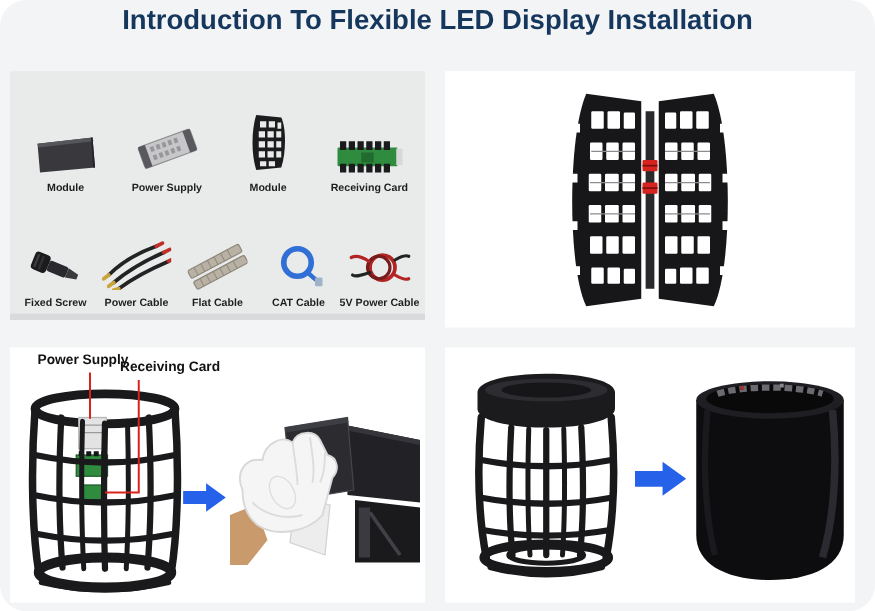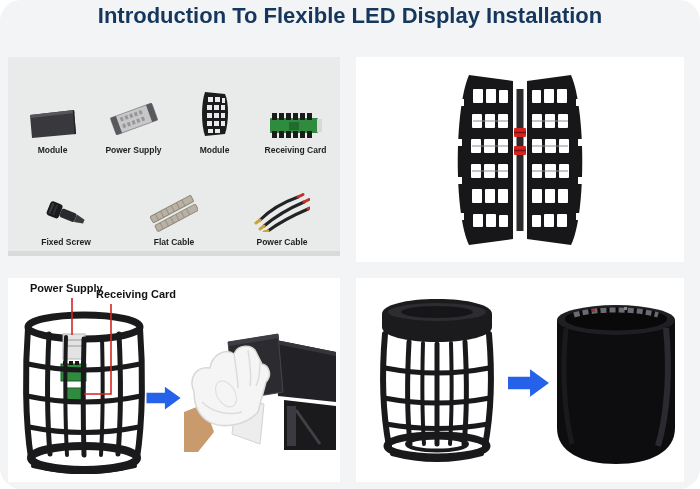--- a/index.html
+++ b/index.html
@@ -146,20 +146,39 @@
               <polygon points="32,12.5 41,14.5 41,18.5 32,20.5" fill="#3a3a3e"></polygon>
             </g>
           </svg>
         </span>
         <span class="plabel">Fixed Screw</span>
       </div>
 
 
       <div class="part">
         <span class="icon-box">
+          <svg width="56" height="42" viewBox="0 0 56 42">
+            <g fill="none" stroke-width="3" stroke-linecap="round">
+              <path d="M6,30 C16,20 30,12 44,7" stroke="#232325"></path>
+              <path d="M10,36 C22,26 36,18 50,12" stroke="#232325"></path>
+              <path d="M14,41 C26,32 40,25 54,19" stroke="#232325"></path>
+              <path d="M44,7 l5,-2.5" stroke="#c03028"></path>
+              <path d="M50,12 l5,-2.5" stroke="#c03028"></path>
+              <path d="M54,19 l1.5,-1" stroke="#c03028"></path>
+              <path d="M6,30 l-4,3" stroke="#caa43a"></path>
+              <path d="M10,36 l-4,3" stroke="#caa43a"></path>
+              <path d="M14,41 l-4,1" stroke="#caa43a"></path>
+            </g>
+          </svg>
+        </span>
+        <span class="plabel">Power Cable</span>
+      </div>
+
+      <div class="part">
+        <span class="icon-box">
           <svg width="48" height="38" viewBox="0 0 48 38">
             <g transform="rotate(-28 24 19)">
               <rect x="1" y="11" width="46" height="7" rx="1.5" fill="#b9b2a4" stroke="#8f897d" stroke-width="1"></rect>
               <rect x="1" y="21" width="46" height="7" rx="1.5" fill="#b9b2a4" stroke="#8f897d" stroke-width="1"></rect>
               <g stroke="#8f897d" stroke-width="0.8">
                 <line x1="7" y1="11" x2="7" y2="18"></line>
                   <line x1="13" y1="11" x2="13" y2="18"></line>
                 <line x1="19" y1="11" x2="19" y2="18"></line>
                   <line x1="25" y1="11" x2="25" y2="18"></line>
                 <line x1="31" y1="11" x2="31" y2="18"></line>
@@ -172,38 +191,44 @@
                   <line x1="37" y1="21" x2="37" y2="28"></line>
               </g>
             </g>
           </svg>
         </span>
         <span class="plabel">Flat Cable</span>
       </div>
 
       <div class="part">
         <span class="icon-box">
-          <svg width="56" height="42" viewBox="0 0 56 42">
-            <g fill="none" stroke-width="3" stroke-linecap="round">
-              <path d="M6,30 C16,20 30,12 44,7" stroke="#232325"></path>
-              <path d="M10,36 C22,26 36,18 50,12" stroke="#232325"></path>
-              <path d="M14,41 C26,32 40,25 54,19" stroke="#232325"></path>
-              <path d="M44,7 l5,-2.5" stroke="#c03028"></path>
-              <path d="M50,12 l5,-2.5" stroke="#c03028"></path>
-              <path d="M54,19 l1.5,-1" stroke="#c03028"></path>
-              <path d="M6,30 l-4,3" stroke="#caa43a"></path>
-              <path d="M10,36 l-4,3" stroke="#caa43a"></path>
-              <path d="M14,41 l-4,1" stroke="#caa43a"></path>
-            </g>
-          </svg>
-        </span>
-        <span class="plabel">Power Cable</span>
-      </div>
-
-
+          <svg width="40" height="38" viewBox="0 0 40 38">
+            <circle cx="19" cy="16" r="11" fill="none" stroke-width="4.5" stroke="#2f6fd6"></circle>
+            <path d="M27,24 C32,28 34,31 36,30" fill="none" stroke="#2f6fd6" stroke-width="3.5"></path>
+            <rect x="33" y="28" width="6" height="7" rx="1" fill="#9fb3c8"></rect>
+          </svg>
+        </span>
+        <span class="plabel">CAT Cable</span>
+      </div>
+
+      <div class="part">
+        <span class="icon-box">
+          <svg width="50" height="36" viewBox="0 0 50 36">
+            <g fill="none" stroke-linecap="round">
+              <circle cx="27" cy="18" r="10" stroke="#b32424" stroke-width="3"></circle>
+              <circle cx="24" cy="18" r="9" stroke="#771c1c" stroke-width="2.5"></circle>
+              <path d="M16,13 C10,9 6,8 2,10" stroke="#b32424" stroke-width="2.5"></path>
+              <path d="M17,22 C10,24 6,26 3,24" stroke="#232325" stroke-width="2.5"></path>
+              <path d="M37,12 C42,9 46,8 48,9" stroke="#232325" stroke-width="2.5"></path>
+              <path d="M37,24 C42,27 46,28 48,27" stroke="#b32424" stroke-width="2.5"></path>
+            </g>
+          </svg>
+        </span>
+        <span class="plabel">5V Power Cable</span>
+      </div>
     </div>
 
     <div class="panel-parts-edge"></div>
   </div>
 
   <div class="panel panel-halves">
     <svg width="150" height="190" viewBox="0 0 150 190">
 
       <rect x="71.5" y="24" width="7" height="142" fill="#2a2a2d"></rect>
 

